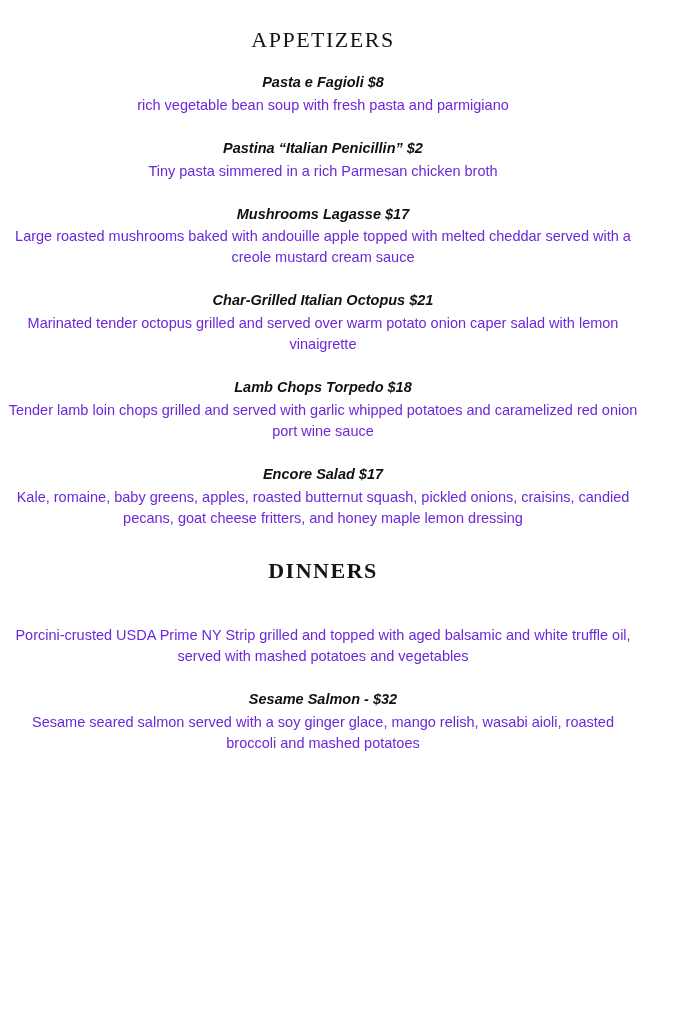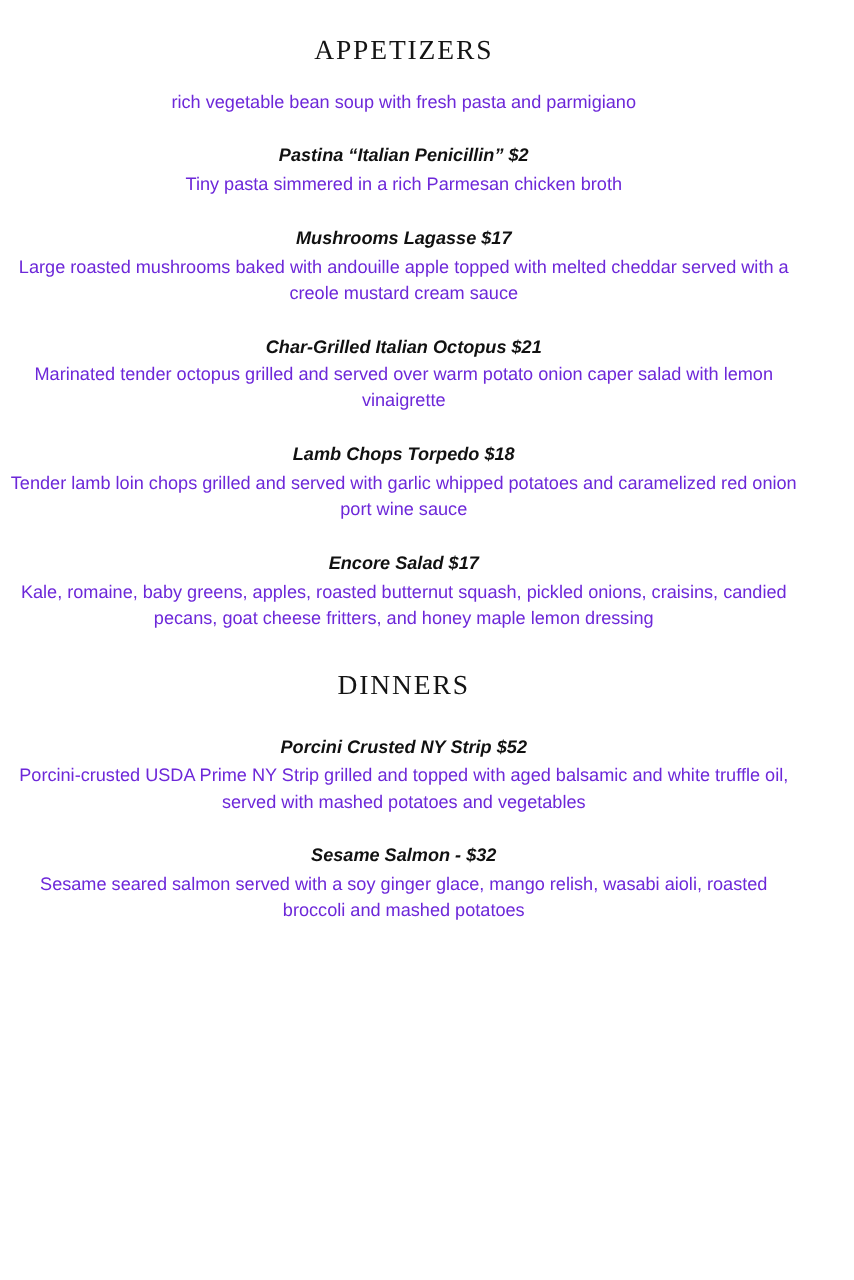--- a/index.html
+++ b/index.html
@@ -26,21 +26,22 @@
     letter-spacing: 1.5px;
     font-weight: 400;
     color: #141414;
     font-variant: small-caps;
     text-transform: lowercase;
     margin: 10px 0 18px 0;
     line-height: 1.1;
   }
   .section-heading.dinners {
     margin-top: 16px;
-    margin-bottom: 26px;
+    margin-bottom: 40px;
+    font-weight: bold;
   }
   .item {
     text-align: center;
     margin: 0 0 22px 0;
   }
   .item-title {
     font-weight: bold;
     font-style: italic;
     font-size: 14.5px;
     color: #111111;
@@ -62,20 +63,21 @@
   }
 </style>
 </head>
 <body>
 
 <div class="menu">
 
   <div class="section-heading">Appetizers</div>
 
   <div class="item">
+    <div class="item-title">Pasta e Fagioli $8</div>
     <div class="item-desc">rich vegetable bean soup with fresh pasta and parmigiano</div>
   </div>
 
   <div class="item">
     <div class="item-title">Pastina “Italian Penicillin” $2</div>
     <div class="item-desc">Tiny pasta simmered in a rich Parmesan chicken broth</div>
   </div>
 
   <div class="item">
     <div class="item-title">Mushrooms Lagasse $17</div>
@@ -94,21 +96,20 @@
   </div>
 
   <div class="item wide">
     <div class="item-title">Encore Salad $17</div>
     <div class="item-desc">Kale, romaine, baby greens, apples, roasted butternut squash, pickled onions, craisins, candied pecans, goat cheese fritters, and honey maple lemon dressing</div>
   </div>
 
   <div class="section-heading dinners">Dinners</div>
 
   <div class="item wide">
-    <div class="item-title">Porcini Crusted NY Strip $52</div>
     <div class="item-desc">Porcini-crusted USDA Prime NY Strip grilled and topped with aged balsamic and white truffle oil, served with mashed potatoes and vegetables</div>
   </div>
 
   <div class="item wide">
     <div class="item-title">Sesame Salmon - $32</div>
     <div class="item-desc">Sesame seared salmon served with a soy ginger glace, mango relish, wasabi aioli, roasted broccoli and mashed potatoes</div>
   </div>
 
   <div class="spacer-gap"></div>
 

